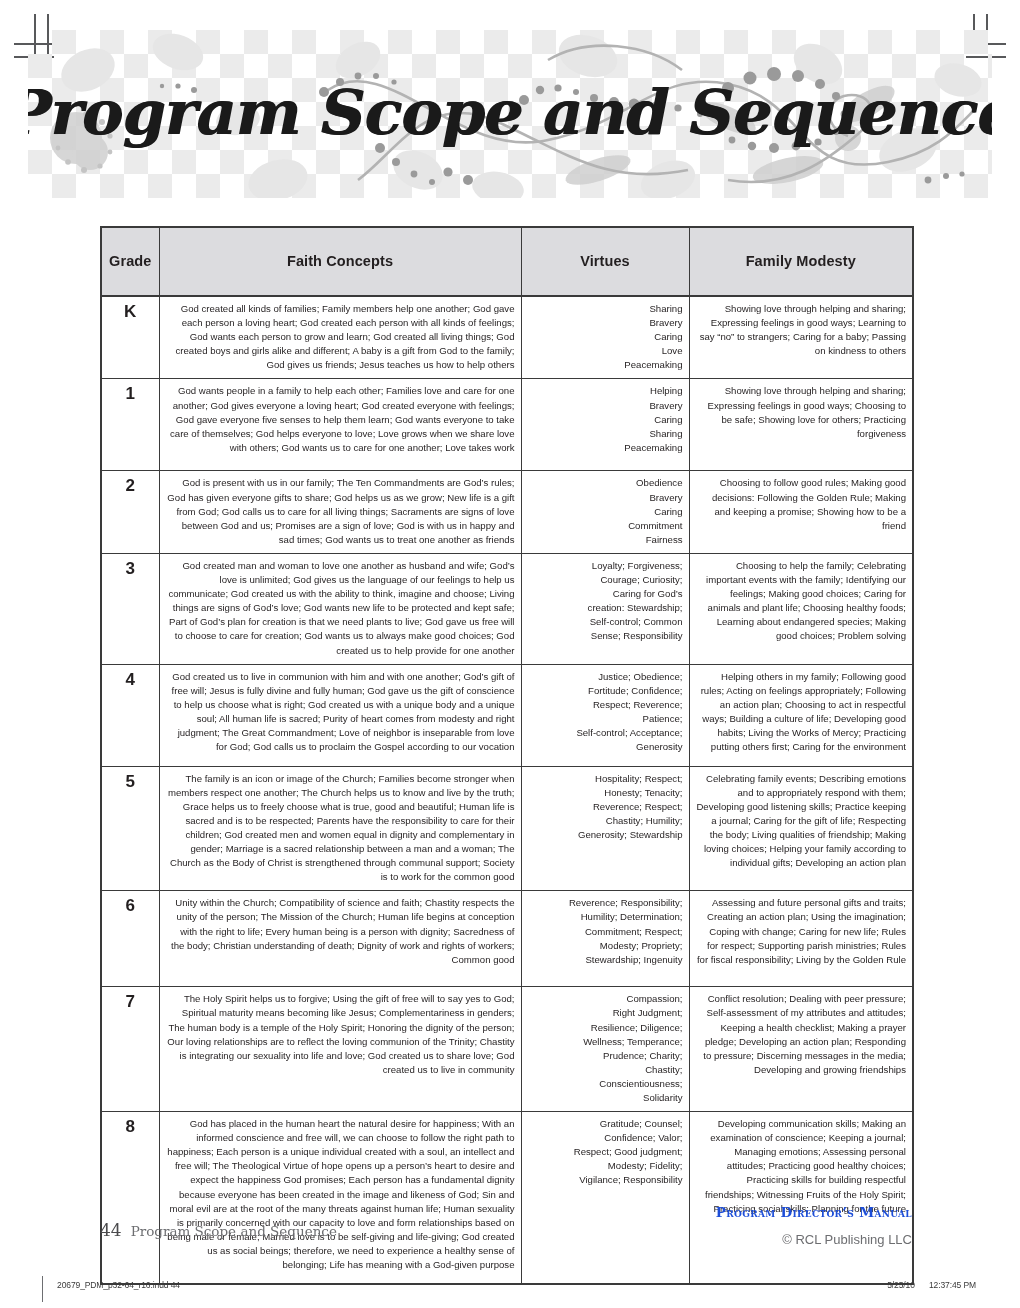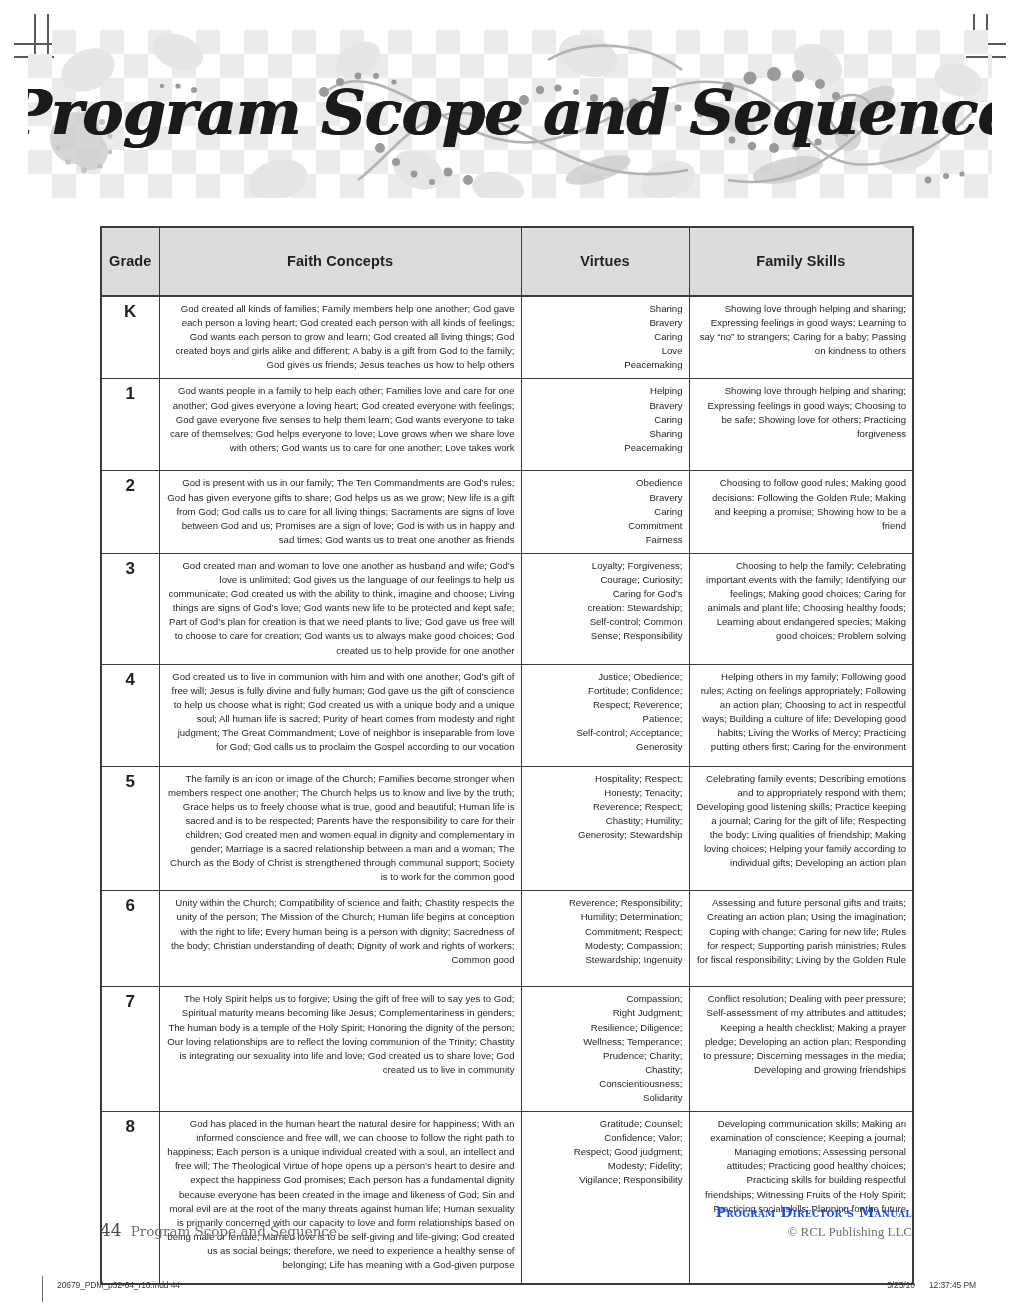--- a/index.html
+++ b/index.html
@@ -160,24 +160,24 @@
   }
   .pdm-title {
     font-family: "DejaVu Serif", serif;
     font-weight: 700;
     font-size: 13.5px;
     font-variant: small-caps;
     letter-spacing: 0.3px;
     color: #1d4ed8;
   }
   .pdm-copy {
-    font-family: Liberation Serif, serif;
+    font-family: Liberation Sans, sans-serif;
     font-size: 13px;
     color: #6d6e71;
-    margin-top: 4px;
+    margin-top: 12px;
   }
 
   
   .slug {
     position: absolute;
     left: 42px;
     top: 1276px;
     width: 938px;
     height: 26px;
     border-left: 1.5px solid #6d6e71;
@@ -303,21 +303,21 @@
       <col class="col-grade">
         <col class="col-faith">
         <col class="col-virtues">
         <col class="col-family">
     </colgroup>
     <thead>
       <tr>
         <th>Grade</th>
         <th>Faith Concepts</th>
         <th>Virtues</th>
-        <th>Family Skills</th>
+        <th>Family Modesty</th>
       </tr>
     </thead>
     <tbody>
       <tr class="r-K">
         <td class="grade-cell">K</td>
         <td class="body-cell">God created all kinds of families; Family members help one another; God gave each person a loving heart; God created each person with all kinds of feelings; God wants each person to grow and learn; God created all living things; God created boys and girls alike and different; A baby is a gift from God to the family; God gives us friends; Jesus teaches us how to help others</td>
         <td class="body-cell stack">Sharing
 Bravery
 Caring
 Love
@@ -375,21 +375,21 @@
 Chastity; Humility;
 Generosity; Stewardship</td>
         <td class="body-cell">Celebrating family events; Describing emotions and to appropriately respond with them; Developing good listening skills; Practice keeping a journal; Caring for the gift of life; Respecting the body; Living qualities of friendship; Making loving choices; Helping your family according to individual gifts; Developing an action plan</td>
       </tr>
       <tr class="r-6">
         <td class="grade-cell">6</td>
         <td class="body-cell">Unity within the Church; Compatibility of science and faith; Chastity respects the unity of the person; The Mission of the Church; Human life begins at conception with the right to life; Every human being is a person with dignity; Sacredness of the body; Christian understanding of death; Dignity of work and rights of workers; Common good</td>
         <td class="body-cell stack">Reverence; Responsibility;
 Humility; Determination;
 Commitment; Respect;
-Modesty; Compassion;
+Modesty; Propriety;
 Stewardship; Ingenuity</td>
         <td class="body-cell">Assessing and future personal gifts and traits; Creating an action plan; Using the imagination; Coping with change; Caring for new life; Rules for respect; Supporting parish ministries; Rules for fiscal responsibility; Living by the Golden Rule</td>
       </tr>
       <tr class="r-7">
         <td class="grade-cell">7</td>
         <td class="body-cell">The Holy Spirit helps us to forgive; Using the gift of free will to say yes to God; Spiritual maturity means becoming like Jesus; Complementariness in genders; The human body is a temple of the Holy Spirit; Honoring the dignity of the person; Our loving relationships are to reflect the loving communion of the Trinity; Chastity is integrating our sexuality into life and love; God created us to share love; God created us to live in community</td>
         <td class="body-cell stack">Compassion;
 Right Judgment;
 Resilience; Diligence;
 Wellness; Temperance;

